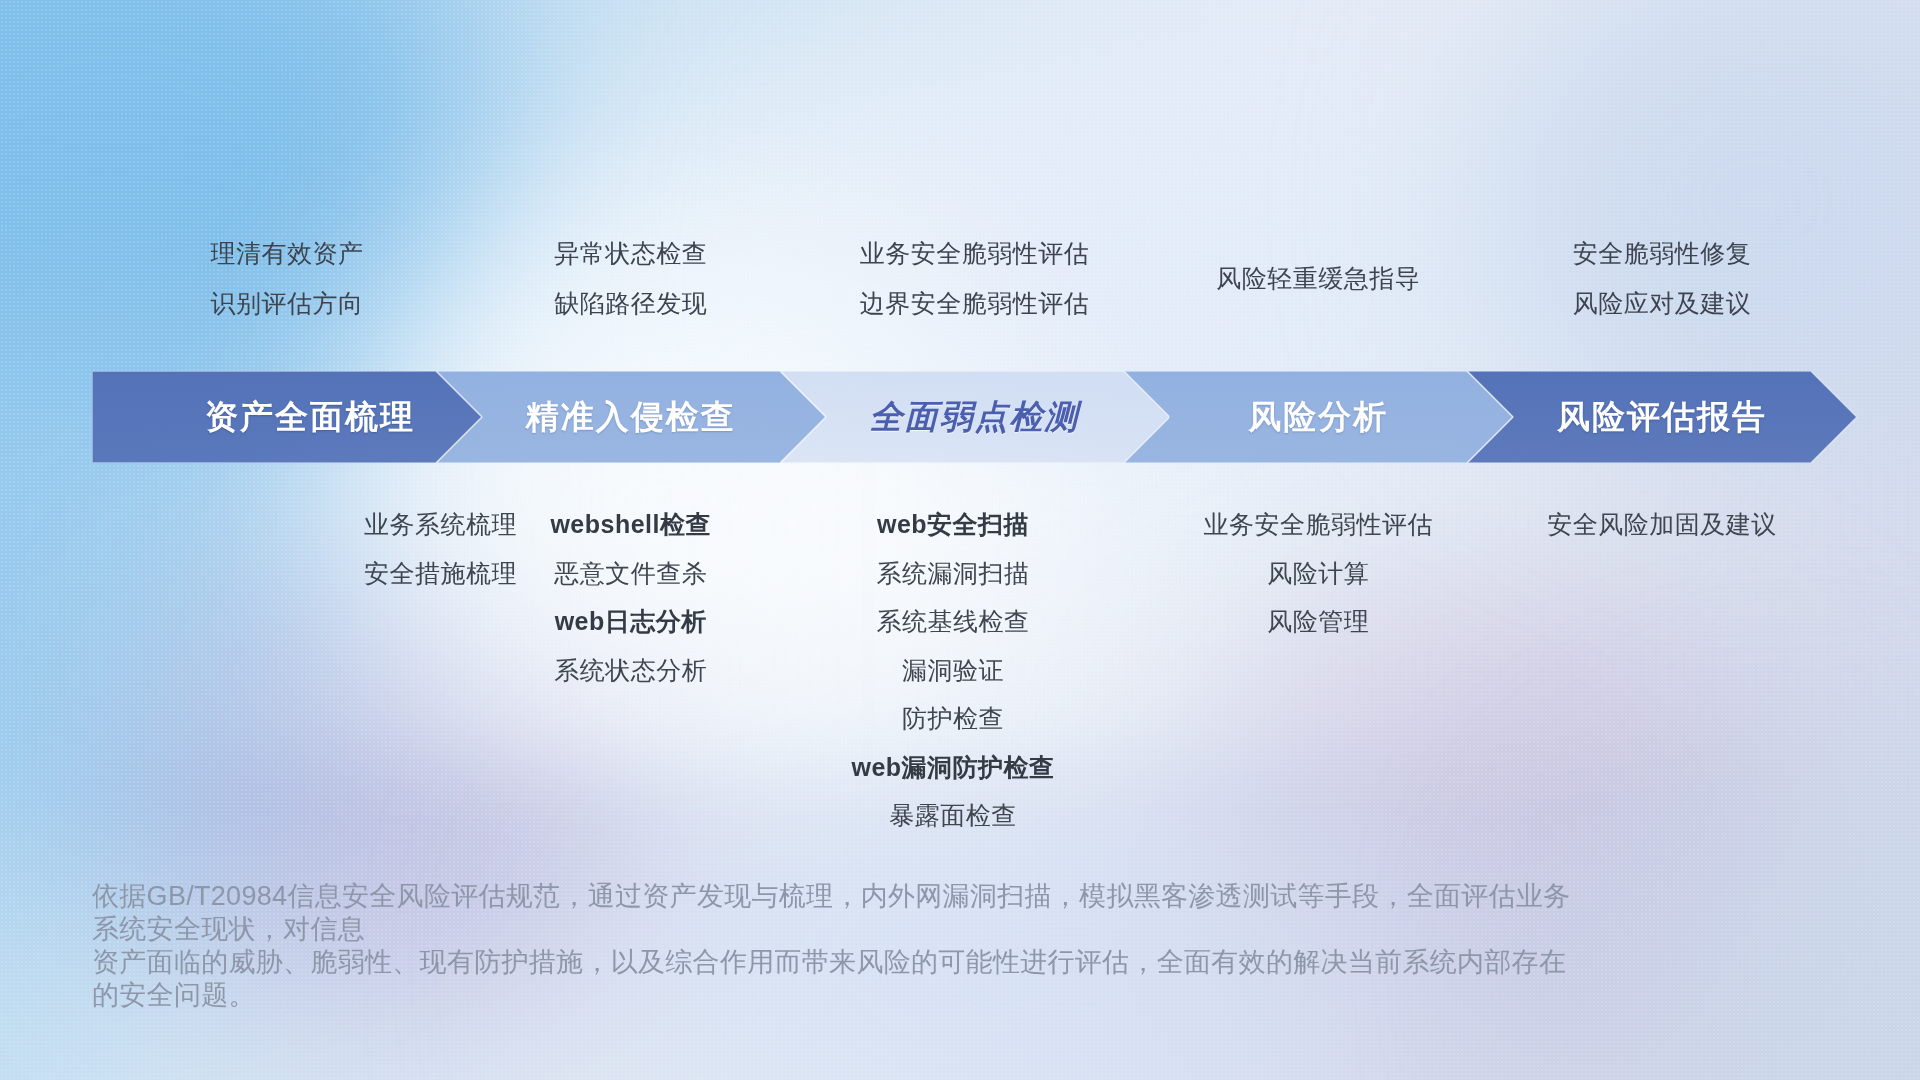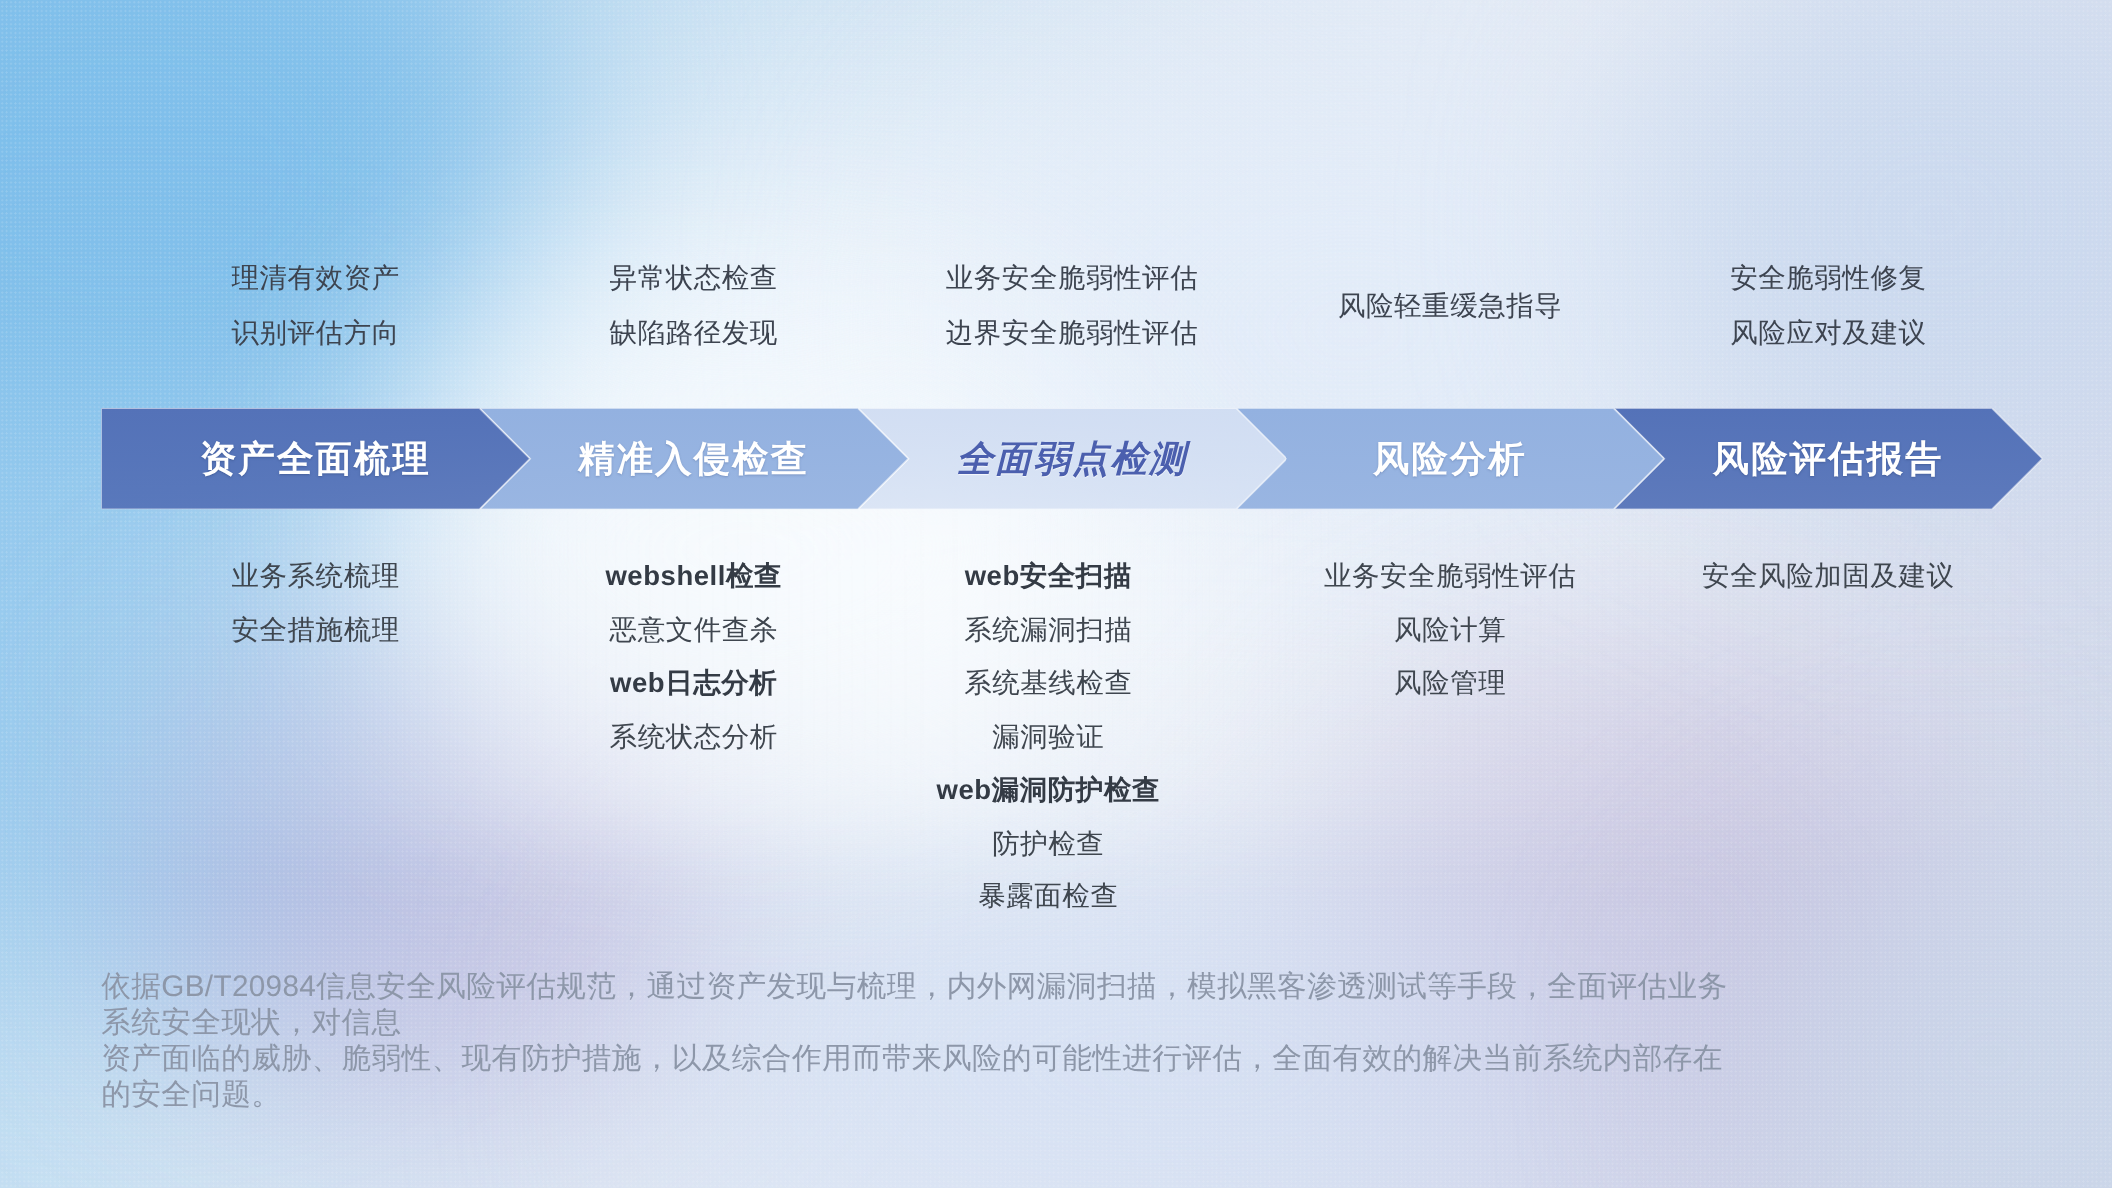--- a/index.html
+++ b/index.html
@@ -124,21 +124,21 @@
       <div class="col" style="left: 1088.3px; width: 460px; top: 25px;">
         <div class="cap">风险轻重缓急指导</div>
       </div>
       <div class="col" style="left: 1432.1px; width: 460px; top: 0px;">
         <div class="cap">安全脆弱性修复</div>
         <div class="cap">风险应对及建议</div>
       </div>
     </div>
 
   <div id="chevron-bar">
-      <div class="chev dark" style="left: 0px; width: 389.8px; z-index: 5;">
+      <div class="chev dark" style="left: 0px; width: 389.8px; z-index: 5; padding-left: 23px;">
         <svg class="shape" width="389.8" height="92" viewBox="0 0 389.8 92">
           <defs>
             <linearGradient id="g0" x1="0" y1="0" x2="0" y2="1">
               <stop offset="0%" stop-color="#5472b8" stop-opacity="1"></stop>
               <stop offset="100%" stop-color="#5472b8" stop-opacity="0.93"></stop>
             </linearGradient>
           </defs>
           <polygon points="0,0 343.8,0 389.8,46 343.8,92 0,92" fill="url(#g0)" stroke="rgba(255,255,255,0.55)" stroke-width="1.5"></polygon>
         </svg>
         <span class="lbl">资产全面梳理</span>
@@ -187,37 +187,37 @@
               <stop offset="100%" stop-color="#93b1e0" stop-opacity="0.93"></stop>
             </linearGradient>
           </defs>
           <polygon points="0,0 343.8,0 389.8,46 343.8,92 0,92 46,46" fill="url(#g3)" stroke="rgba(255,255,255,0.55)" stroke-width="1.5"></polygon>
         </svg>
         <span class="lbl">风险分析</span>
       </div>
     </div>
 
   <div class="track" id="bottom-lists">
-      <div class="col" style="left: 56.9px; width: 460px; top: 0px;">
+      <div class="col" style="left: 56.9px; width: 460px; top: 0px; text-align: right;">
         <div class="item">业务系统梳理</div>
         <div class="item">安全措施梳理</div>
       </div>
       <div class="col" style="left: 400.7px; width: 460px; top: 0px;">
         <div class="item strong">webshell检查</div>
         <div class="item">恶意文件查杀</div>
         <div class="item strong">web日志分析</div>
         <div class="item">系统状态分析</div>
       </div>
       <div class="col" style="left: 723px; width: 460px; top: 0px;">
         <div class="item strong">web安全扫描</div>
         <div class="item">系统漏洞扫描</div>
         <div class="item">系统基线检查</div>
         <div class="item">漏洞验证</div>
+        <div class="item">防护检查</div>
         <div class="item strong">web漏洞防护检查</div>
-        <div class="item">防护检查</div>
         <div class="item">暴露面检查</div>
       </div>
       <div class="col" style="left: 1088.3px; width: 460px; top: 0px;">
         <div class="item">业务安全脆弱性评估</div>
         <div class="item">风险计算</div>
         <div class="item">风险管理</div>
       </div>
       <div class="col" style="left: 1432.1px; width: 460px; top: 0px;">
         <div class="item">安全风险加固及建议</div>
       </div>

